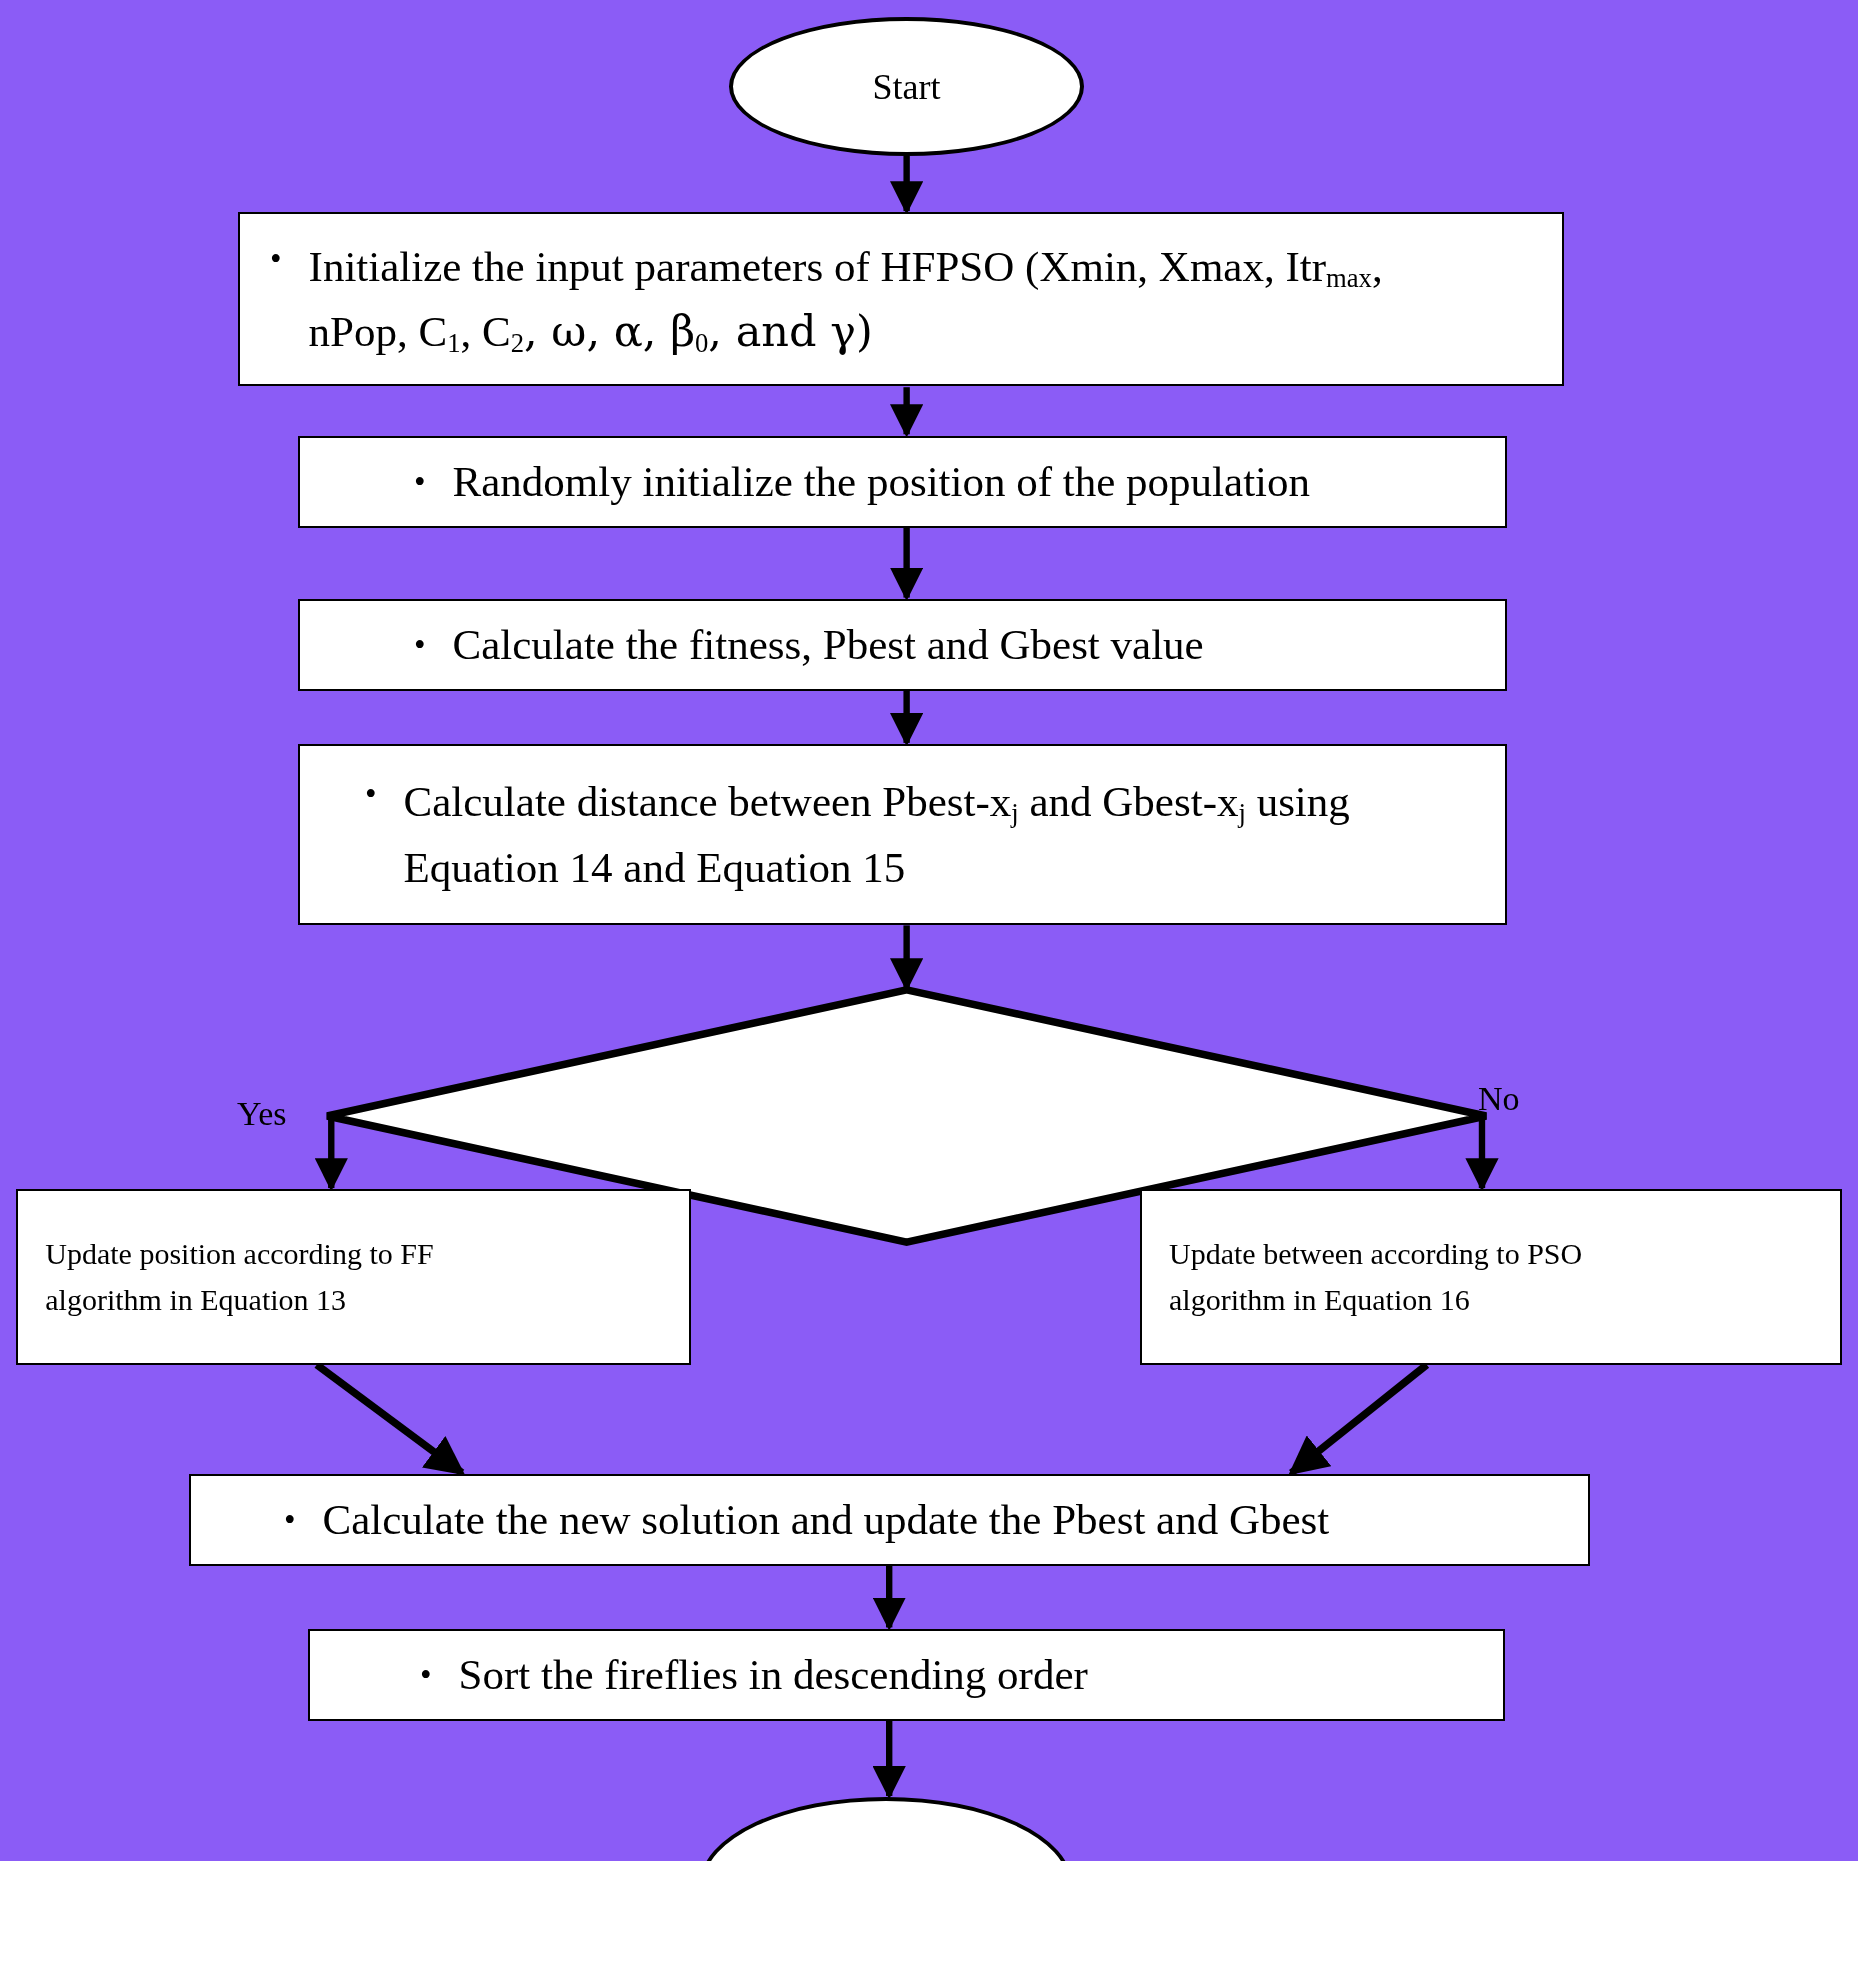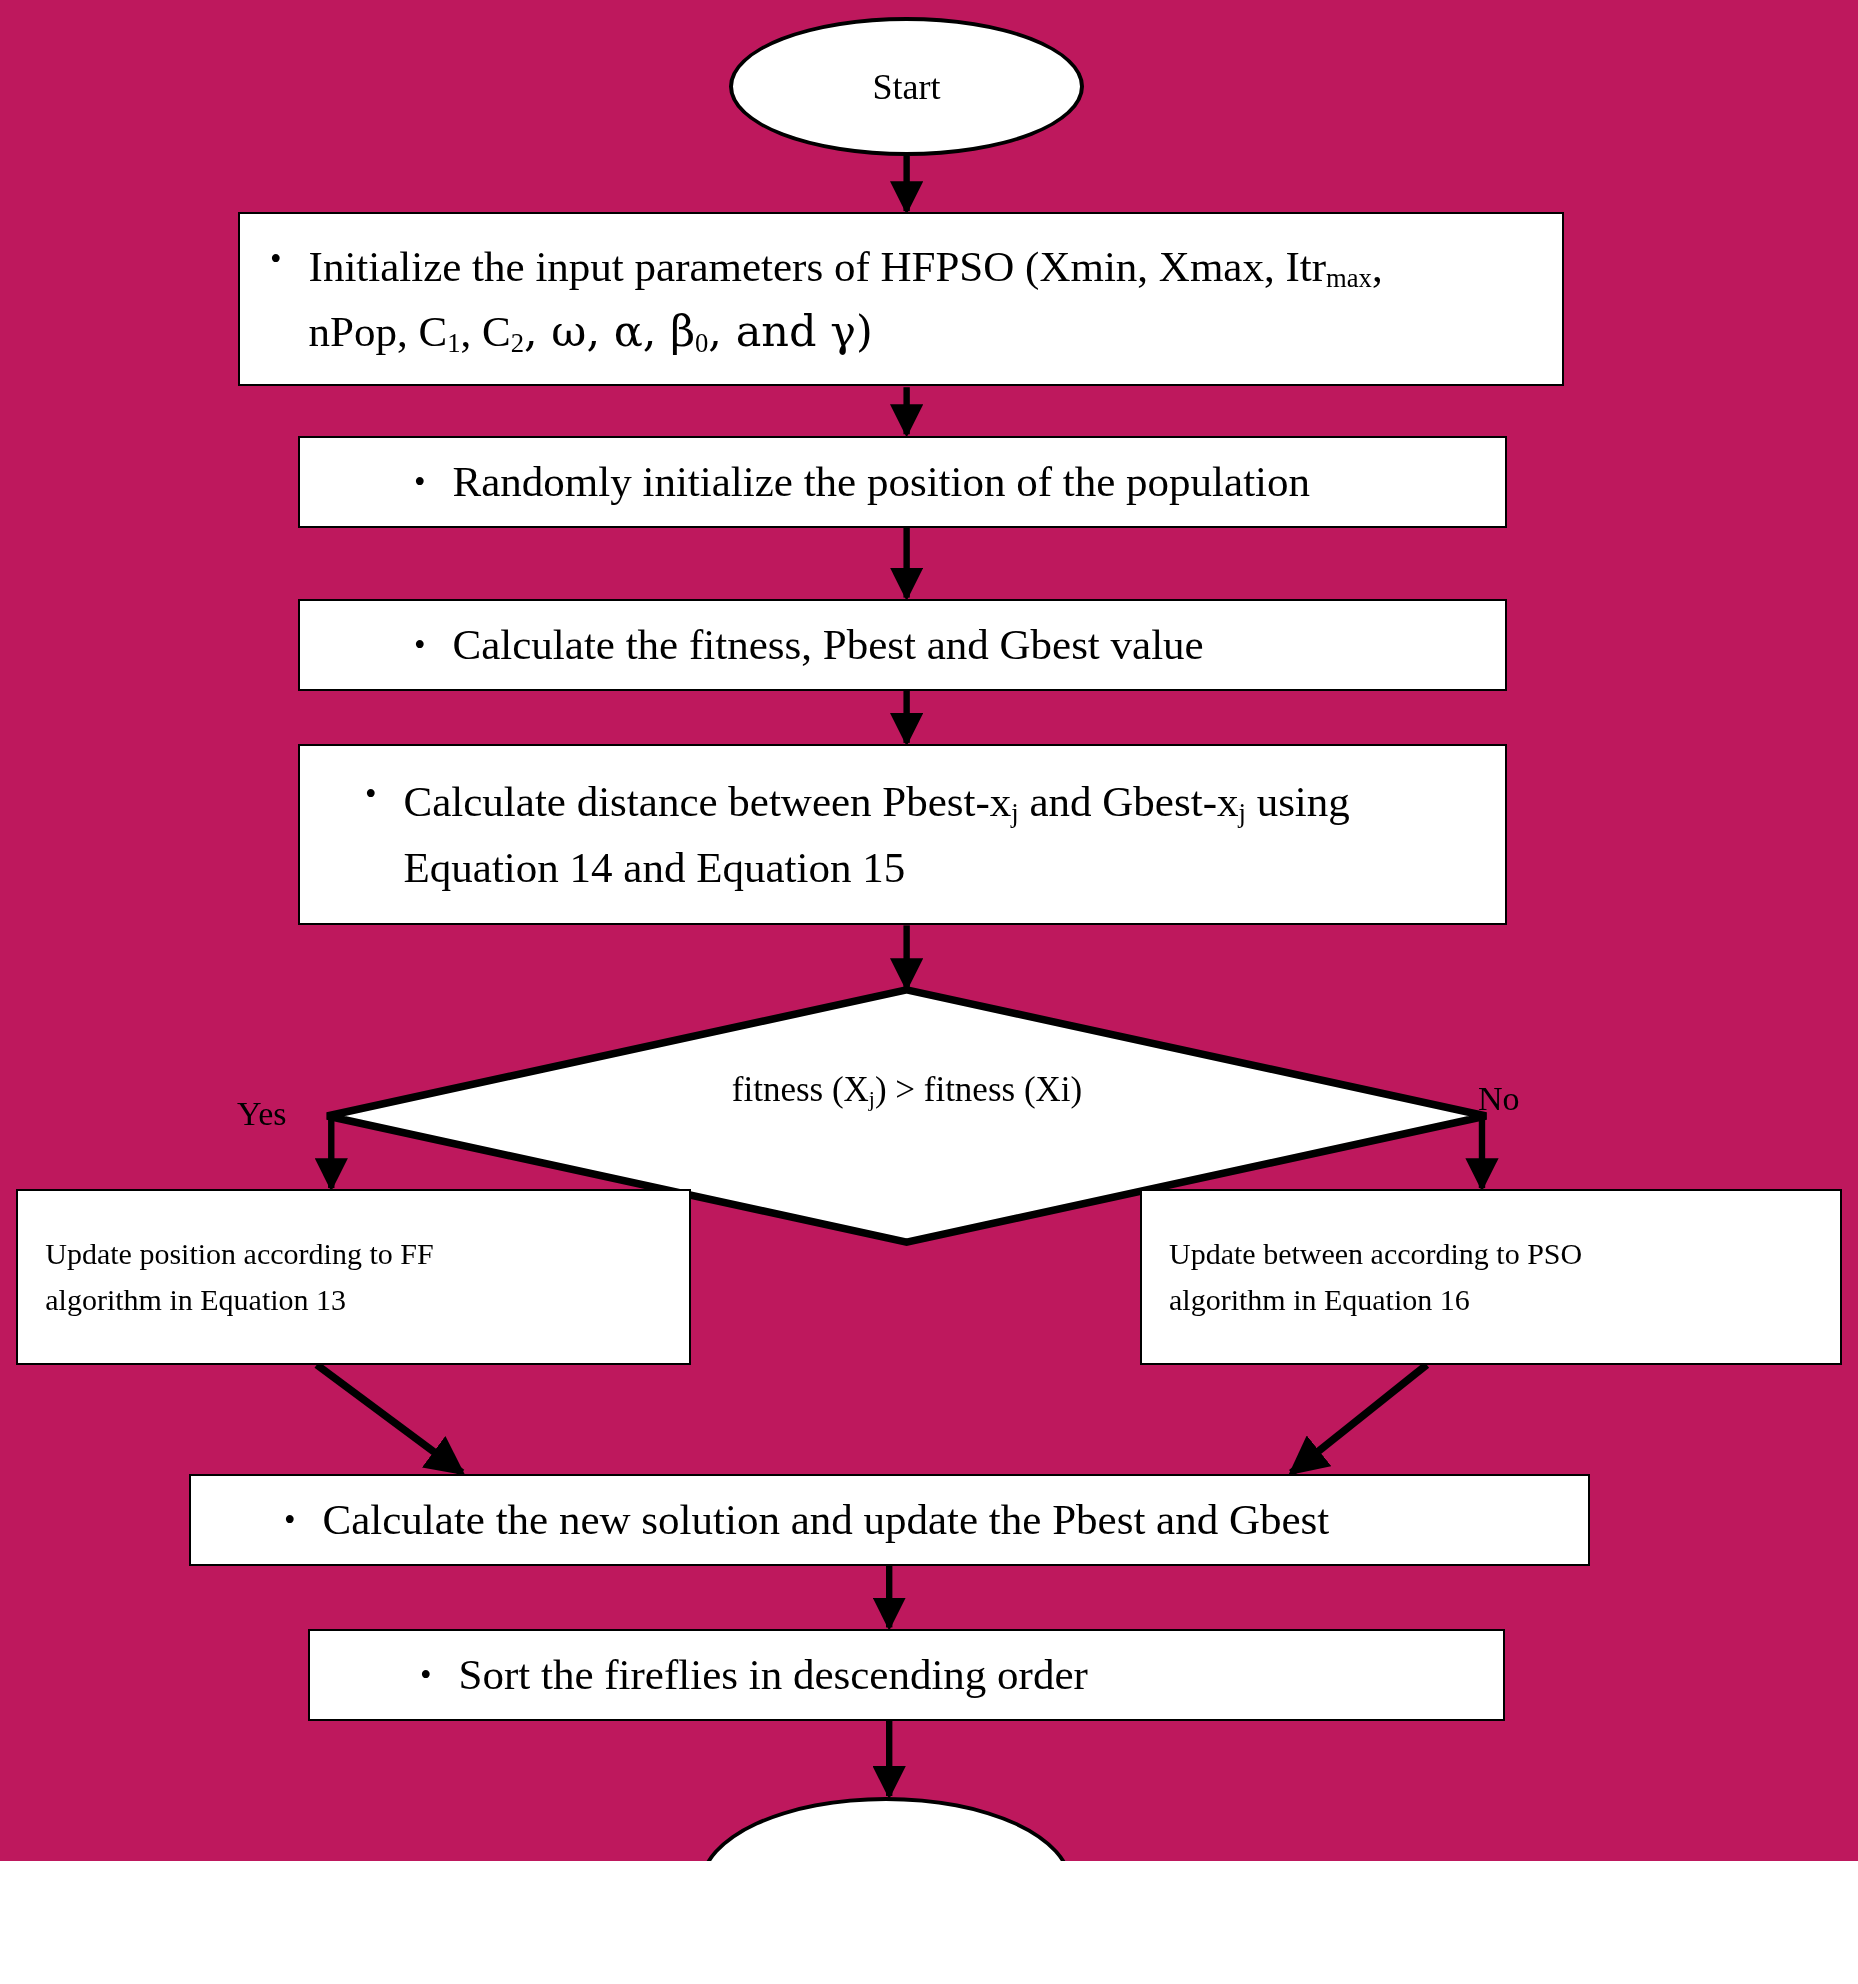--- a/index.html
+++ b/index.html
@@ -9,21 +9,21 @@
     background: #ffffff;
   }
   body {
     font-family: "Liberation Serif", "DejaVu Serif", serif;
     color: #000000;
   }
   #canvas {
     position: relative;
     width: 1858px;
     height: 1861px;
-    background: #be185d;
+    background: #8b5cf6;
     overflow: hidden;
   }
   
   #edges {
     position: absolute;
     left: 0;
     top: 0;
     width: 1858px;
     height: 1985px;
     pointer-events: none;
@@ -164,23 +164,20 @@
   <div class="node process" style="left:298px; top:744px; width:1209px; height:181px; padding:20px 33px 20px 65px;">
     <div class="bullet-row">
       <span class="bullet">•</span>
       <span class="bullet-text">
         <span>Calculate distance between Pbest-x</span><sub>j</sub><span> and Gbest-x</span><sub>j</sub><span> using</span><br>
         <span>Equation 14 and Equation 15</span>
       </span>
     </div>
   </div>
 
-  <div class="decision-label" style="left:634px; top:1069px; width:546px;">
-    <span>fitness (X</span><sub>j</sub><span>) &gt; fitness (Xi)</span>
-  </div>
 
   <div class="branch-label" style="left:237px; top:1097px;">
     <span>Yes</span>
   </div>
   <div class="branch-label" style="left:1478px; top:1082px;">
     <span>No</span>
   </div>
 
   <div class="node process" style="left:16.3px; top:1189px; width:675px; height:176px; padding:17.4px 28px 17.4px 27px;">
     <div class="plain-text">

